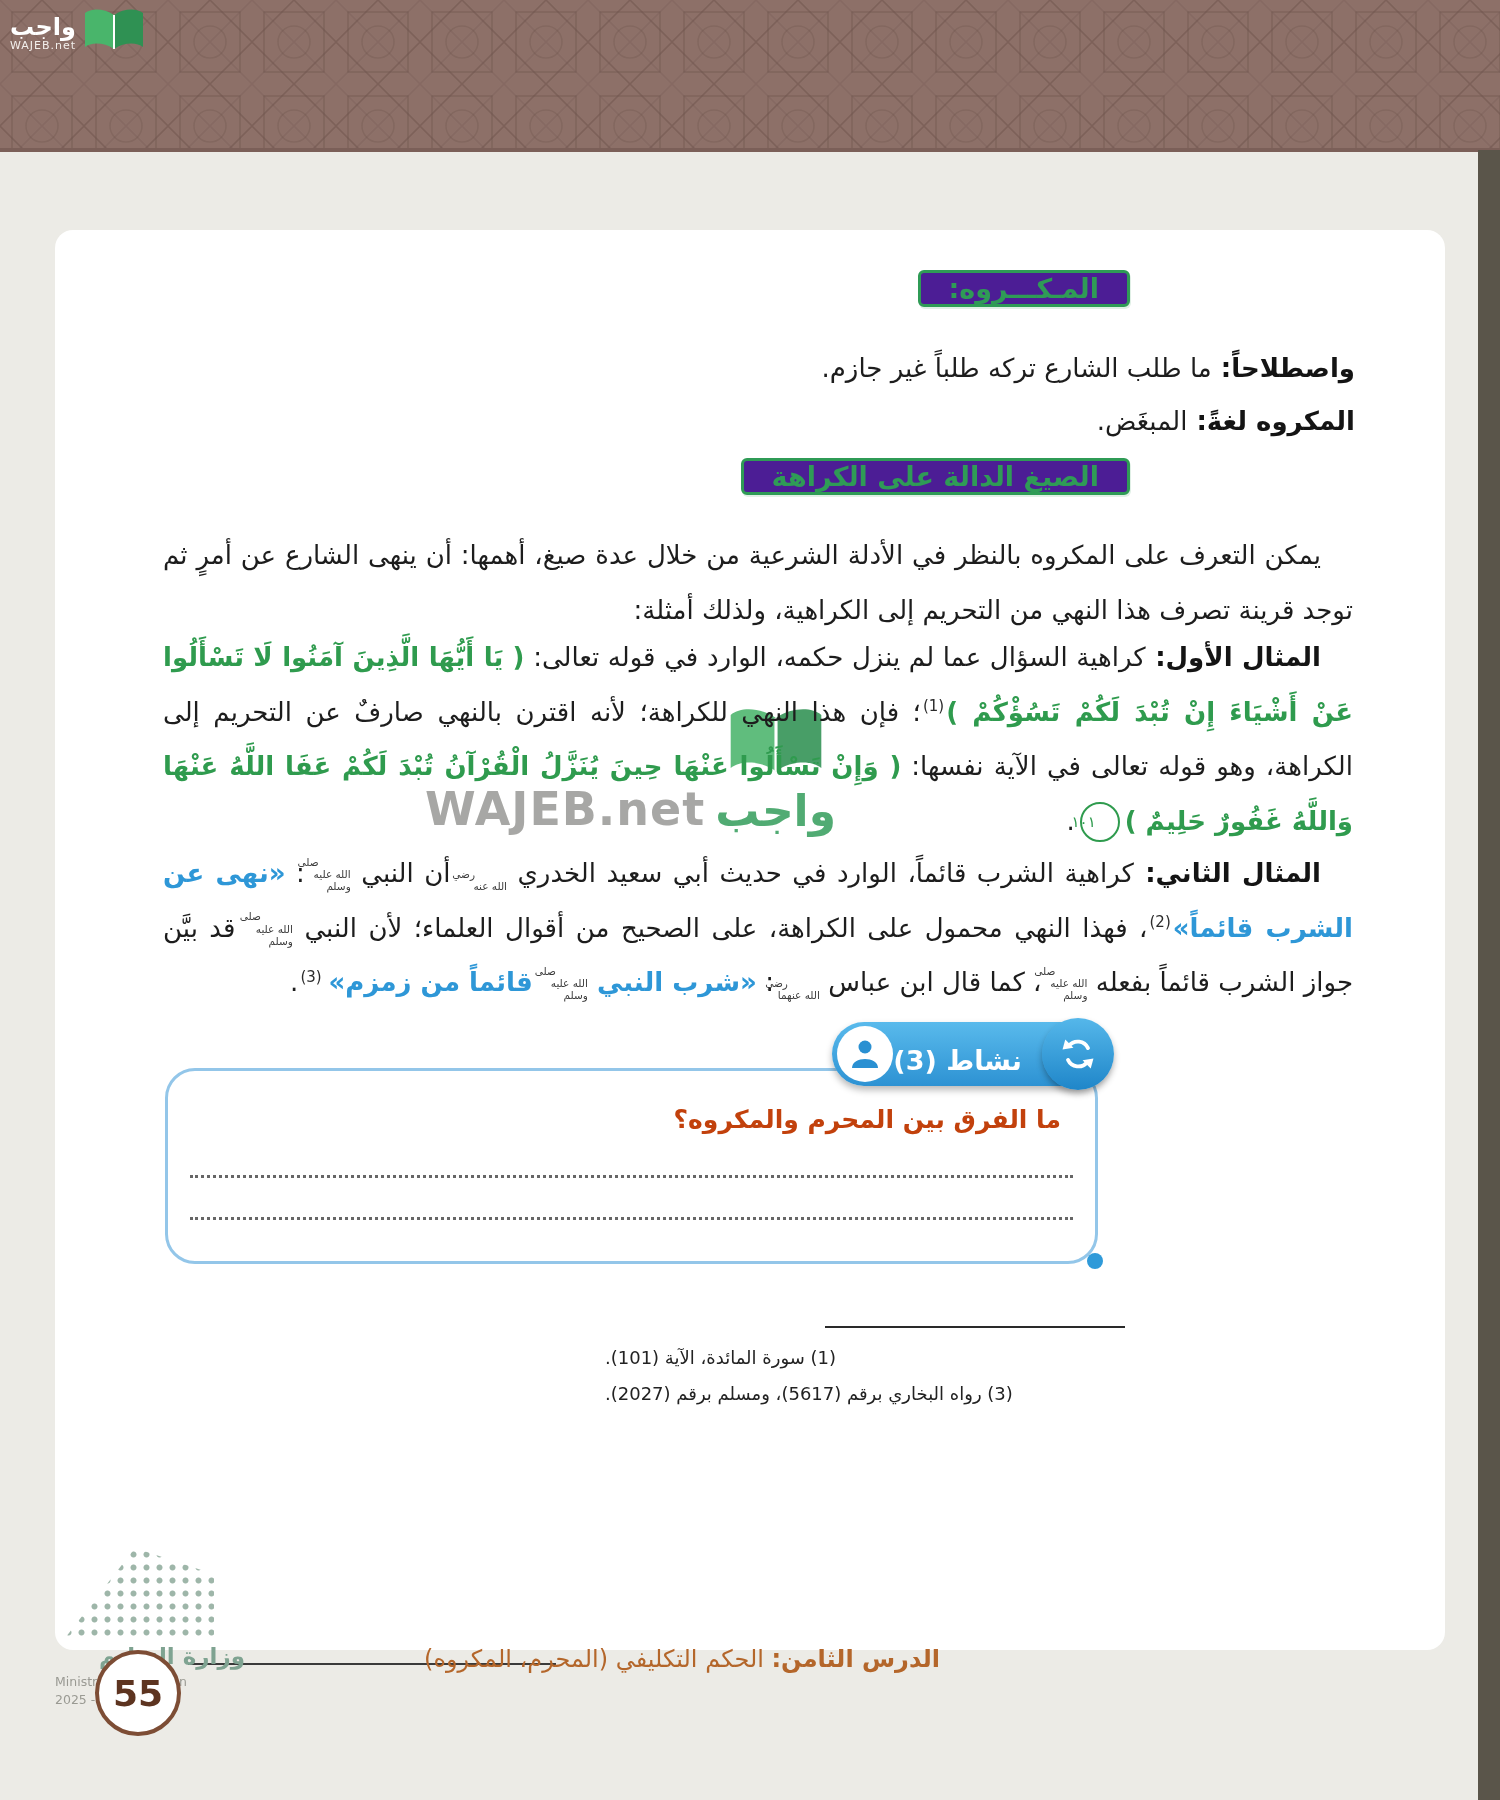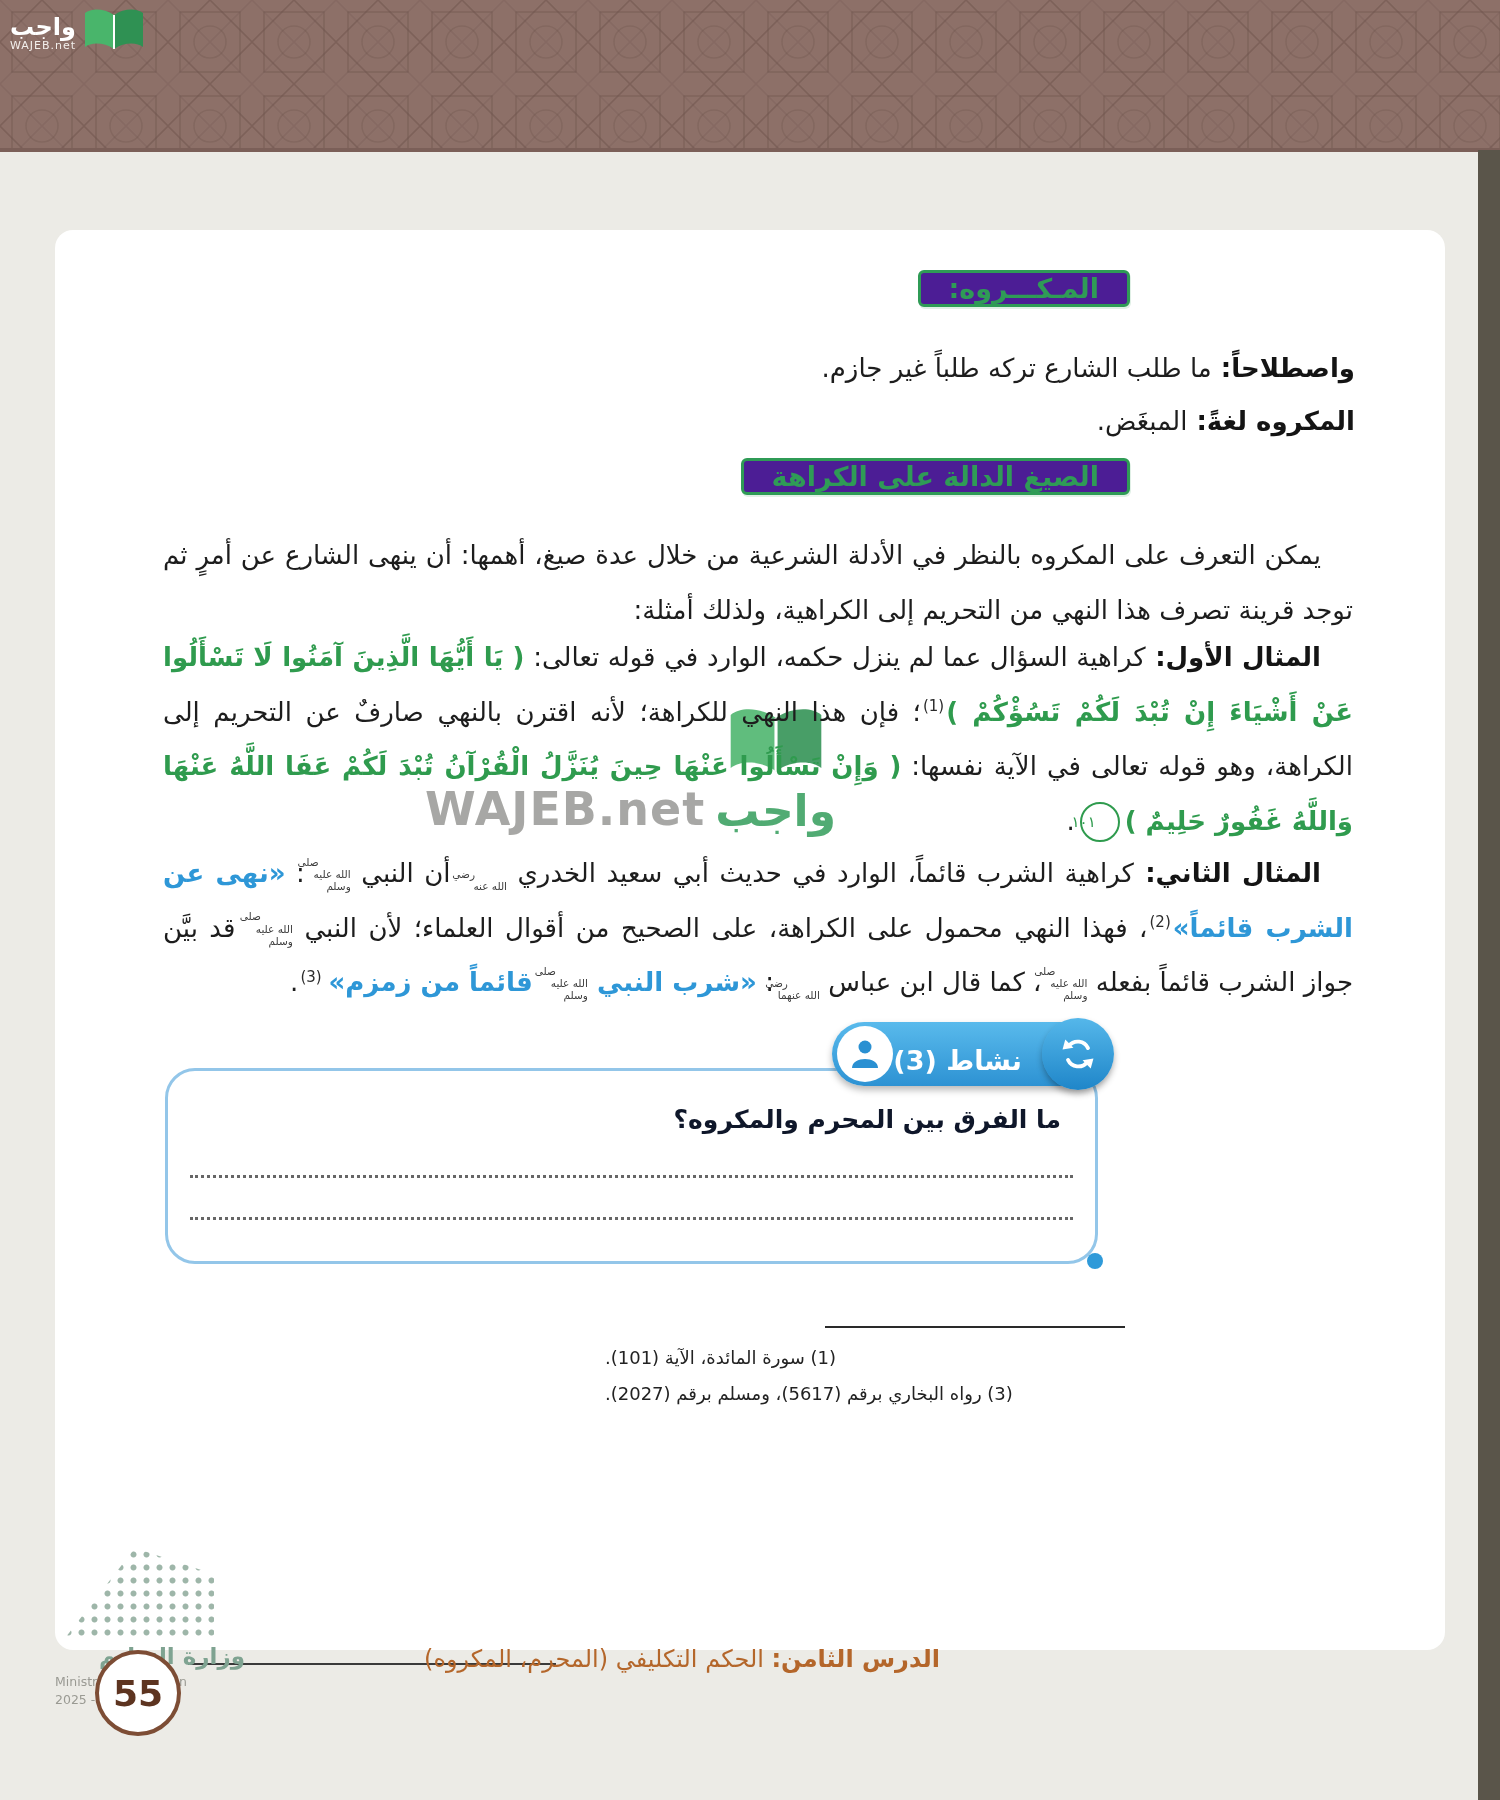--- a/index.html
+++ b/index.html
@@ -56,21 +56,21 @@
   .person-circle{position:absolute;left:5px;top:4px;width:56px;height:56px;border-radius:50%;
                  background:#fff;display:flex;align-items:center;justify-content:center;}
   .act-label{position:absolute;right:86px;top:0;height:76px;display:flex;align-items:center;
              color:#fff;font-size:27px;font-weight:bold;direction:rtl;}
   .sync-circle{position:absolute;right:-6px;top:-4px;width:72px;height:72px;border-radius:50%;
                background:linear-gradient(180deg,#55b7ea,#1f86c9);
                box-shadow:0 4px 6px rgba(0,0,0,.3);display:flex;align-items:center;justify-content:center;}
   
   .act-box{position:absolute;left:110px;top:838px;width:927px;height:190px;
            border:3px solid #93c6e9;border-radius:30px;z-index:2;background:#fff;}
-  .act-q{position:absolute;top:34px;right:34px;direction:rtl;font-size:25px;font-weight:bold;color:#0f172a;}
+  .act-q{position:absolute;top:34px;right:34px;direction:rtl;font-size:25px;font-weight:bold;color:#c2410c;}
   .ans-line{position:absolute;left:22px;right:22px;border-bottom:3px dotted #4c4c4c;opacity:.85;}
   .ans-line.l1{top:104px;}
   .ans-line.l2{top:146px;}
   .corner-dot{position:absolute;right:-8px;bottom:-8px;width:16px;height:16px;border-radius:50%;
               background:#2f9ad9;}
   
   .footnotes{position:absolute;top:1096px;right:320px;width:520px;direction:rtl;text-align:left;}
   .fn-rule{width:300px;border-top:2.5px solid #2a2a2a;margin-bottom:12px;margin-right:0;margin-left:auto;direction:ltr;}
   .fn-item{font-size:18px;line-height:2.0;color:#222;}
   

